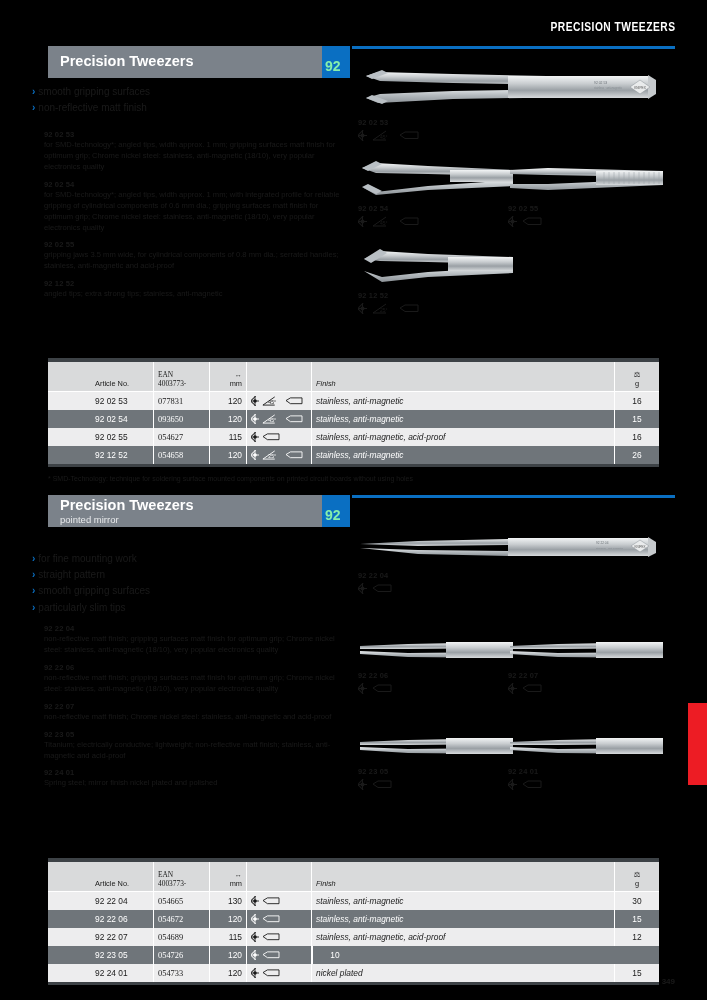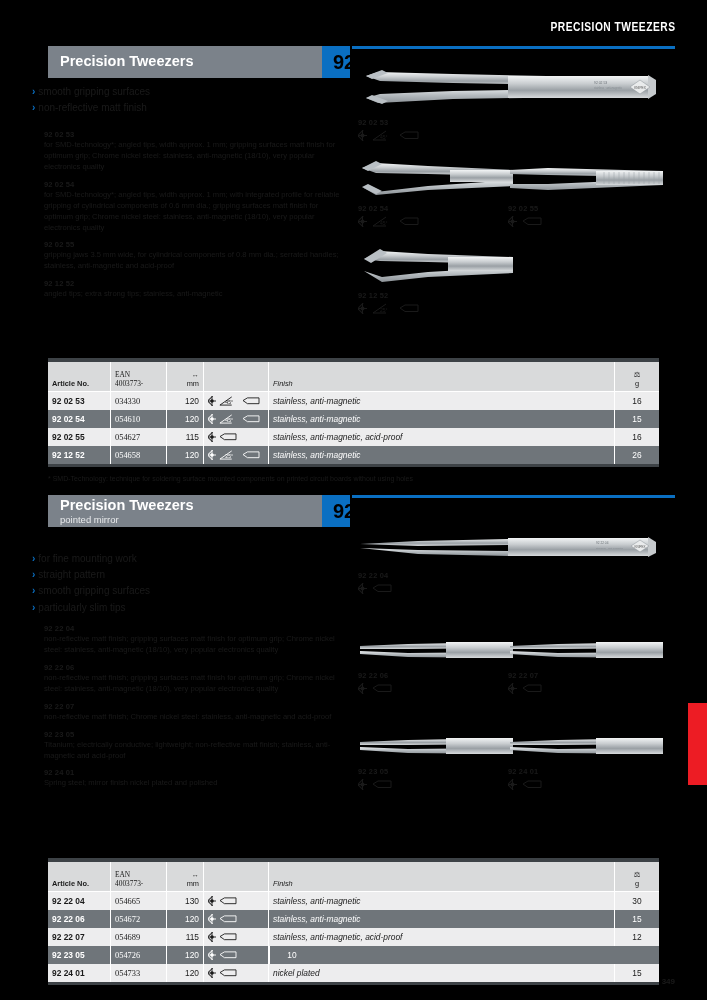--- a/index.html
+++ b/index.html
@@ -36,23 +36,23 @@
   .titlebar .tt{
     padding-left:12px;line-height:1.05;
   }
   .titlebar .t-main{font-size:14.5px;font-weight:bold;color:#fff;}
   .titlebar .t-sub{font-size:9.5px;color:#e8eaec;margin-top:1px;}
   .titlebar.two-line .tt{padding-top:1px;}
 
   .chapnum{
     position:absolute;left:322px;top:0;
     width:28px;height:32px;background:#0a6fc2;
-    color:#000000;font-size:20px;font-weight:bold;
+    color:#86efac;font-size:14px;font-weight:bold;
     display:flex;align-items:flex-end;justify-content:flex-start;
-    padding:0 0 4px 11px;box-sizing:border-box;
+    padding:0 0 4px 3px;box-sizing:border-box;
   }
   .blueline{
     position:absolute;left:352px;top:0;right:32px;height:3px;background:#0a6fc2;
   }
 
   
   .bullets{position:absolute;left:32px;}
   .bullets .b{
     font-size:10px;color:#1a1a1a;line-height:1.62;white-space:nowrap;
   }
@@ -86,21 +86,21 @@
     box-sizing:border-box;color:#1a1a1a;
   }
   .thead .th .l1{display:block;}
   .trow{display:flex;height:18px;align-items:center;}
   .trow.odd{background:#ededee;}
   .trow.even{background:#6f757a;color:#fff;}
   .trow .td{
     font-size:8.4px;padding:0 4px;box-sizing:border-box;
     white-space:nowrap;overflow:hidden;
   }
-  .c-art{width:62px;font-weight:bold;}
+  .c-art{width:62px;font-weight:normal;margin-left:43px;}
   .c-ean{width:55px;font-family:Liberation Serif, serif;}
   .c-len{width:36px;text-align:right;padding-right:7px;}
   .c-ico{width:64px;}
   .c-fin{flex:1;font-style:italic;}
   .c-wt{width:44px;text-align:center;}
   .trow .c-ico{display:flex;align-items:center;gap:3px;height:100%;}
   .bot-rule{height:3px;background:#3d4246;}
   .footnote{font-size:7px;margin-top:8px;color:#1a1a1a;}
 
   
@@ -334,21 +334,21 @@
         <div class="sep"></div>
         <div class="th c-wt">
           <span class="l1">⚖</span>
           <span class="l1">g</span>
         </div>
       </div>
 
       <div class="trow odd">
         <div class="td c-art">92 02 53</div>
           <div class="sep"></div>
-        <div class="td c-ean">034330</div>
+        <div class="td c-ean">077831</div>
           <div class="sep"></div>
         <div class="td c-len">120</div>
           <div class="sep"></div>
         <div class="td c-ico">
           <svg width="8" height="10" viewBox="0 0 9 11">
               <g fill="#1a1a1a">
                 <circle cx="4.5" cy="5.5" r="2"></circle>
                 <rect x="4" y="0" width="1" height="11"></rect>
                 <rect x="0" y="5" width="9" height="1"></rect>
                 <rect x="0.6" y="1" width="1" height="9" transform="rotate(-45 4.5 5.5)"></rect>
@@ -367,21 +367,21 @@
         </div>
           <div class="sep"></div>
         <div class="td c-fin">stainless, anti-magnetic</div>
           <div class="sep"></div>
         <div class="td c-wt">16</div>
       </div>
 
       <div class="trow even">
         <div class="td c-art">92 02 54</div>
           <div class="sep"></div>
-        <div class="td c-ean">054610</div>
+        <div class="td c-ean">093650</div>
           <div class="sep"></div>
         <div class="td c-len">120</div>
           <div class="sep"></div>
         <div class="td c-ico">
           <svg width="8" height="10" viewBox="0 0 9 11">
               <g fill="#ffffff">
                 <circle cx="4.5" cy="5.5" r="2"></circle>
                 <rect x="4" y="0" width="1" height="11"></rect>
                 <rect x="0" y="5" width="9" height="1"></rect>
                 <rect x="0.6" y="1" width="1" height="9" transform="rotate(-45 4.5 5.5)"></rect>

